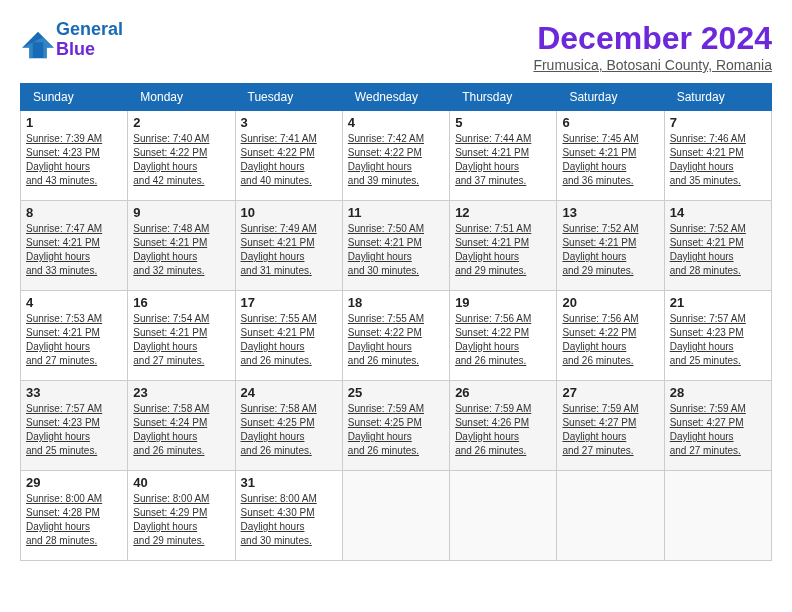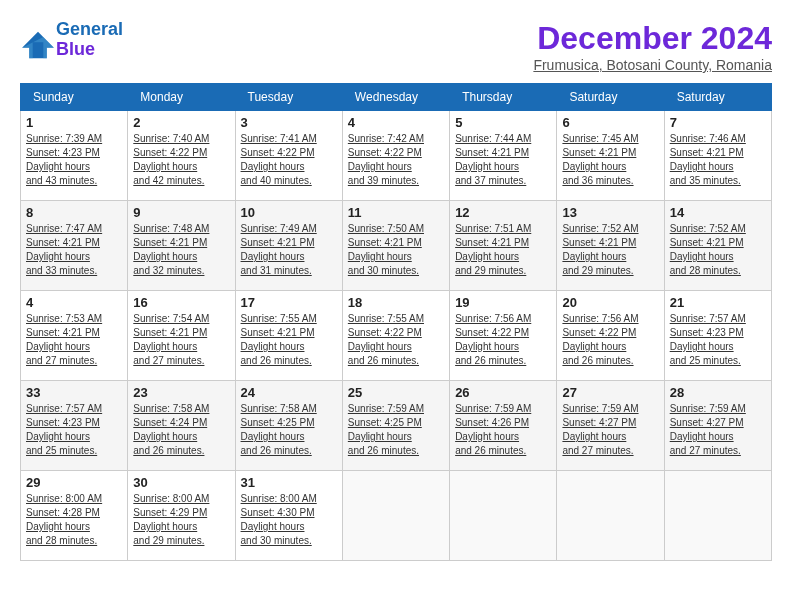--- a/index.html
+++ b/index.html
@@ -241,21 +241,21 @@
           <span class="day-num">28</span>
           <span class="day-info">Sunrise: 7:59 AM<br>Sunset: 4:27 PM<br>Daylight hours<br>and 27 minutes.</span>
         </td>
       </tr>
       <tr>
         <td>
           <span class="day-num">29</span>
           <span class="day-info">Sunrise: 8:00 AM<br>Sunset: 4:28 PM<br>Daylight hours<br>and 28 minutes.</span>
         </td>
         <td>
-          <span class="day-num">30</span>
+          <span class="day-num">40</span>
           <span class="day-info">Sunrise: 8:00 AM<br>Sunset: 4:29 PM<br>Daylight hours<br>and 29 minutes.</span>
         </td>
         <td>
           <span class="day-num">31</span>
           <span class="day-info">Sunrise: 8:00 AM<br>Sunset: 4:30 PM<br>Daylight hours<br>and 30 minutes.</span>
         </td>
         <td class="empty-cell"></td>
         <td class="empty-cell"></td>
         <td class="empty-cell"></td>
         <td class="empty-cell"></td>

